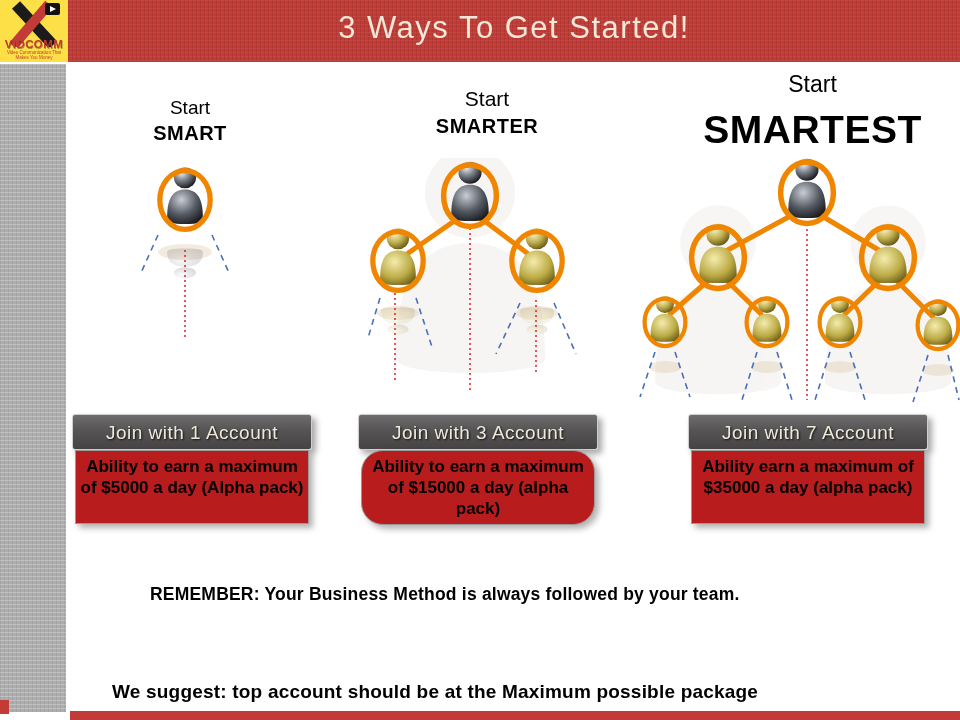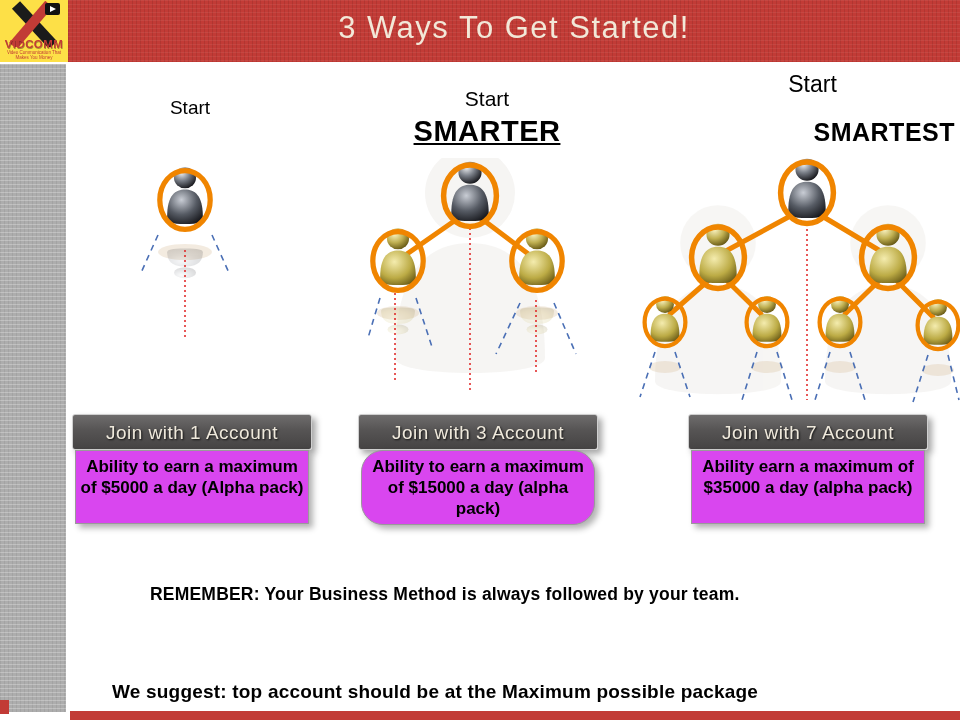--- a/index.html
+++ b/index.html
@@ -26,38 +26,38 @@
   .logo-x{display:block;margin:1px auto 0;}
   .brand{color:var(--red);font-weight:bold;font-size:11.5px;letter-spacing:.4px;margin-top:-9px;
          text-shadow:.5px .5px 0 rgba(0,0,0,.35);}
   .tagline{color:var(--red);font-size:4.5px;line-height:5px;}
 
   
   .col-head{text-align:center;color:#000;}
   .col-head .start{font-weight:400;}
   .col-head .name{font-weight:bold;letter-spacing:.5px;}
   .head1{left:100px;top:97px;width:180px;}  .head1 .start{font-size:19px;} .head1 .name{font-size:20px;margin-top:3px;}
-  .head2{left:372px;top:87px;width:230px;}  .head2 .start{font-size:21px;} .head2 .name{font-size:29px;margin-top:4px;text-decoration:underline;}
-  .head3{left:670px;top:71px;width:285px;}  .head3 .start{font-size:23px;} .head3 .name{font-size:25px;margin-top:20px;text-align:right;}
+  .head2{left:372px;top:87px;width:230px;}  .head2 .start{font-size:21px;} .head2 .name{font-size:20px;margin-top:4px;}
+  .head3{left:670px;top:71px;width:285px;}  .head3 .start{font-size:23px;} .head3 .name{font-size:39px;margin-top:10px;}
 
   
   svg.tree{position:absolute;pointer-events:none;}
   .conn{stroke:var(--orange);stroke-width:5;stroke-linecap:round;}
   .ring{stroke:var(--orange);fill:none;}
   .dotred{stroke:var(--dotted_red);stroke-width:1.5;stroke-dasharray:2 3;}
   .dashblue{stroke:var(--dashed_blue);stroke-width:1.6;stroke-dasharray:6 5;}
   .wm{fill:#efedea;}
   .refl{opacity:.32;}
 
   
   .banner{height:36px;width:240px;line-height:36px;text-align:center;color:#efe9dc;font-size:19px;
     letter-spacing:.5px;background:linear-gradient(180deg,#6e6c6c,var(--banner_bg) 45%,#454343);
     border:1px solid #cfcfcf;border-radius:3px;box-sizing:border-box;
     text-shadow:1px 1px 2px rgba(0,0,0,.8);box-shadow:4px 4px 6px rgba(0,0,0,.35);}
-  .infobox{width:234px;min-height:74px;background:#d946ef;border:1px solid #9a9a9a;
+  .infobox{width:234px;min-height:74px;background:#b91c1c;border:1px solid #9a9a9a;
     box-shadow:4px 4px 6px rgba(0,0,0,.3);text-align:center;font-weight:bold;font-size:17px;
     line-height:21px;color:#000;padding:5px 2px;box-sizing:border-box;}
   .ban1{left:72px;top:414px;}  .box1{left:75px;top:450px;}
   .ban2{left:358px;top:414px;text-align:center;} .box2{left:361px;top:450px;border-radius:22px;}
   .ban3{left:688px;top:414px;} .box3{left:691px;top:450px;}
 
   
   .remember{left:150px;top:584px;width:720px;font-size:17.5px;font-weight:600;color:#000;letter-spacing:.2px;}
   .suggest{left:112px;top:681px;width:780px;font-size:19px;font-weight:600;color:#000;letter-spacing:.2px;}
 </style>
@@ -116,20 +116,21 @@
       <line x1="10" y1="45" x2="46" y2="3" stroke="#C23B36" stroke-width="10"></line>
       <rect x="42" y="2" width="15" height="12" rx="2" fill="#111"></rect>
       <polygon points="47,5 47,11 53,8" fill="#fff"></polygon>
     </svg>
     <div class="brand">VIDCOMM</div>
     <div class="tagline">Video Communication That Makes You Money</div>
   </div>
 
   <div class="abs col-head head1">
     <div class="start">Start</div>
+    <div class="name">SMART</div>
   </div>
   <div class="abs col-head head2">
     <div class="start">Start</div>
     <div class="name">SMARTER</div>
   </div>
   <div class="abs col-head head3">
     <div class="start">Start</div>
     <div class="name">SMARTEST</div>
   </div>
 

